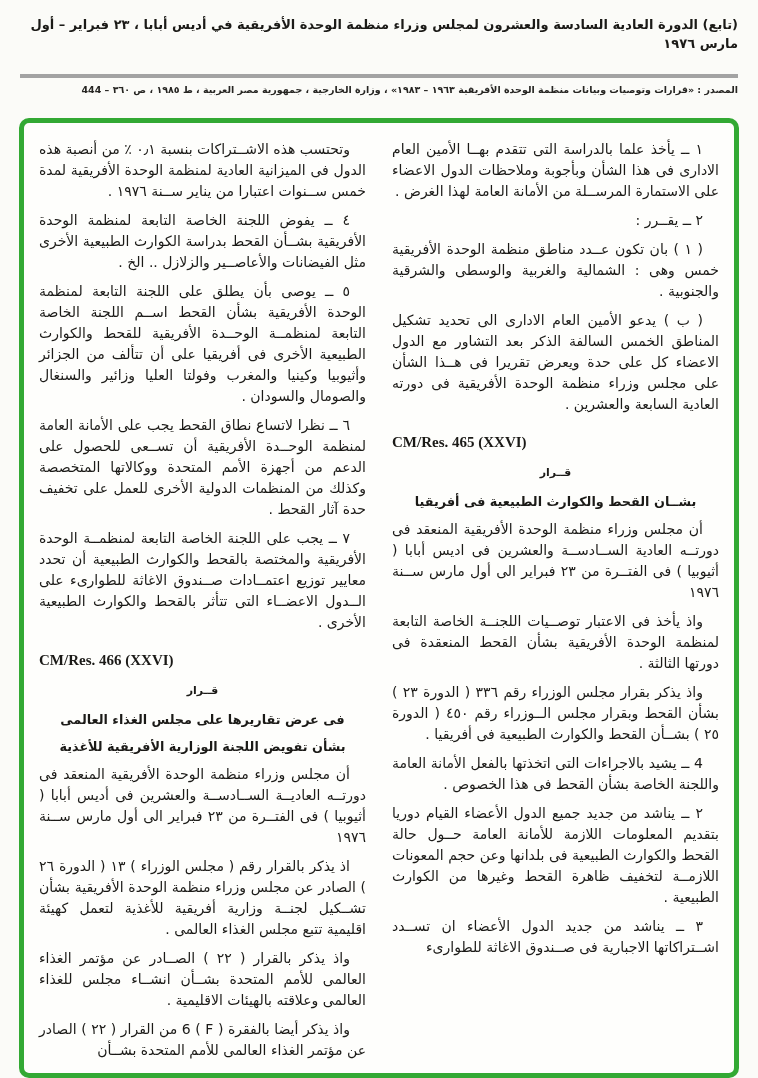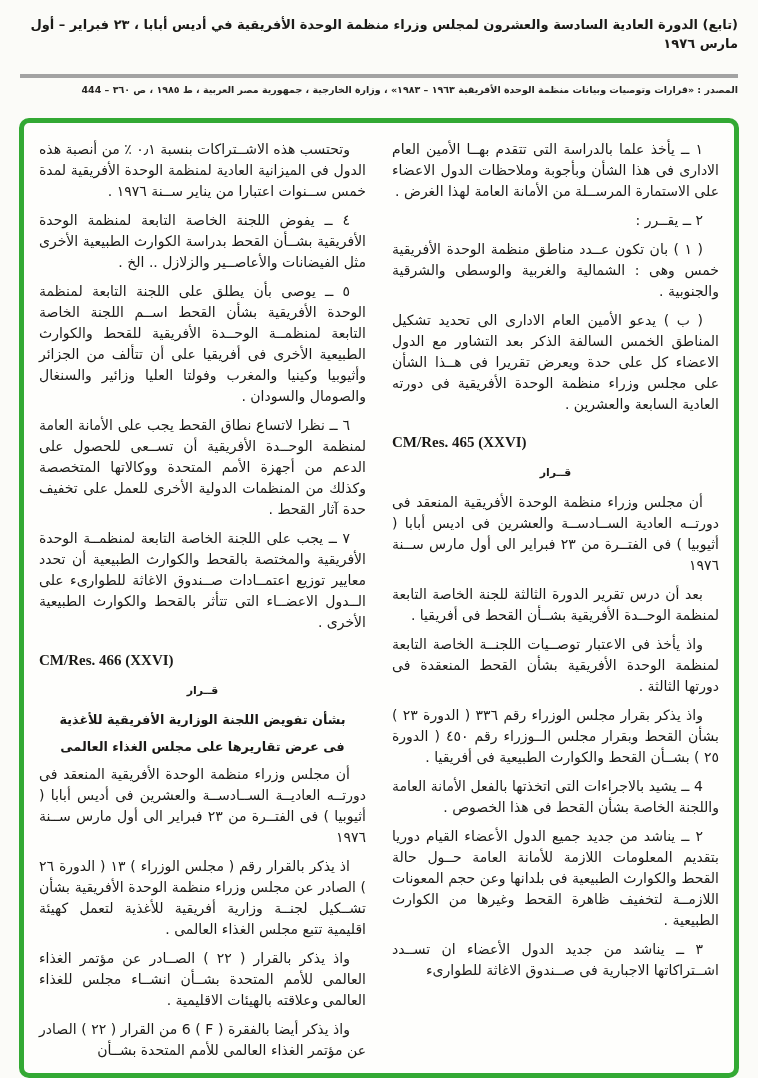--- a/index.html
+++ b/index.html
@@ -52,38 +52,38 @@
 </div>
 
 <div class="frame" style="border-color: rgb(51, 169, 52);">
   <div class="column">
       <p class="blk body">١ ــ يأخذ علما بالدراسة التى تتقدم بهــا الأمين العام الادارى فى هذا الشأن وبأجوبة وملاحظات الدول الاعضاء على الاستمارة المرســلة من الأمانة العامة لهذا الغرض .</p>
       <p class="blk body">٢ ــ يقــرر :</p>
       <p class="blk body">( ١ ) بان تكون عــدد مناطق منظمة الوحدة الأفريقية خمس وهى : الشمالية والغربية والوسطى والشرقية والجنوبية .</p>
       <p class="blk body">( ب ) يدعو الأمين العام الادارى الى تحديد تشكيل المناطق الخمس السالفة الذكر بعد التشاور مع الدول الاعضاء كل على حدة ويعرض تقريرا فى هــذا الشأن على مجلس وزراء منظمة الوحدة الأفريقية فى دورته العادية السابعة والعشرين .</p>
       <p class="blk res-num">CM/Res. 465 (XXVI)</p>
       <p class="blk h-main">قــرار</p>
+      <p class="blk h-sub">بشــان القحط والكوارث الطبيعية فى أفريقيا</p>
       <p class="blk body">أن مجلس وزراء منظمة الوحدة الأفريقية المنعقد فى دورتــه العادية الســادســة والعشرين فى اديس أبابا ( أثيوبيا ) فى الفتــرة من ٢٣ فبراير الى أول مارس ســنة ١٩٧٦</p>
-      <p class="blk body">بعد أن درس تقرير الدورة الثالثة للجنة الخاصة التابعة لمنظمة الوحــدة الأفريقية بشــأن القحط فى أفريقيا .</p>
       <p class="blk body">واذ يأخذ فى الاعتبار توصــيات اللجنــة الخاصة التابعة لمنظمة الوحدة الأفريقية بشأن القحط المنعقدة فى دورتها الثالثة .</p>
       <p class="blk body">واذ يذكر بقرار مجلس الوزراء رقم ٣٣٦ ( الدورة ٢٣ ) بشأن القحط وبقرار مجلس الــوزراء رقم ٤٥٠ ( الدورة ٢٥ ) بشــأن القحط والكوارث الطبيعية فى أفريقيا .</p>
       <p class="blk body">4 ــ يشيد بالاجراءات التى اتخذتها بالفعل الأمانة العامة واللجنة الخاصة بشأن القحط فى هذا الخصوص .</p>
       <p class="blk body">٢ ــ يناشد من جديد جميع الدول الأعضاء القيام دوريا بتقديم المعلومات اللازمة للأمانة العامة حــول حالة القحط والكوارث الطبيعية فى بلدانها وعن حجم المعونات اللازمــة لتخفيف ظاهرة القحط وغيرها من الكوارث الطبيعية .</p>
       <p class="blk body">٣ ــ يناشد من جديد الدول الأعضاء ان تســدد اشــتراكاتها الاجبارية فى صــندوق الاغاثة للطوارىء</p>
     </div>
   <div class="column">
       <p class="blk body">وتحتسب هذه الاشــتراكات بنسبة ٠٫١ ٪ من أنصبة هذه الدول فى الميزانية العادية لمنظمة الوحدة الأفريقية لمدة خمس ســنوات اعتبارا من يناير ســنة ١٩٧٦ .</p>
       <p class="blk body">٤ ــ يفوض اللجنة الخاصة التابعة لمنظمة الوحدة الأفريقية بشــأن القحط بدراسة الكوارث الطبيعية الأخرى مثل الفيضانات والأعاصــير والزلازل .. الخ .</p>
       <p class="blk body">٥ ــ يوصى بأن يطلق على اللجنة التابعة لمنظمة الوحدة الأفريقية بشأن القحط اســم اللجنة الخاصة التابعة لمنظمــة الوحــدة الأفريقية للقحط والكوارث الطبيعية الأخرى فى أفريقيا على أن تتألف من الجزائر وأثيوبيا وكينيا والمغرب وفولتا العليا وزائير والسنغال والصومال والسودان .</p>
       <p class="blk body">٦ ــ نظرا لاتساع نطاق القحط يجب على الأمانة العامة لمنظمة الوحــدة الأفريقية أن تســعى للحصول على الدعم من أجهزة الأمم المتحدة ووكالاتها المتخصصة وكذلك من المنظمات الدولية الأخرى للعمل على تخفيف حدة آثار القحط .</p>
       <p class="blk body">٧ ــ يجب على اللجنة الخاصة التابعة لمنظمــة الوحدة الأفريقية والمختصة بالقحط والكوارث الطبيعية أن تحدد معايير توزيع اعتمــادات صــندوق الاغاثة للطوارىء على الــدول الاعضــاء التى تتأثر بالقحط والكوارث الطبيعية الأخرى .</p>
       <p class="blk res-num">CM/Res. 466 (XXVI)</p>
       <p class="blk h-main">قــرار</p>
+      <p class="blk h-sub">فى عرض تقاريرها على مجلس الغذاء العالمى</p>
       <p class="blk h-sub">بشأن تفويض اللجنة الوزارية الأفريقية للأغذية</p>
-      <p class="blk h-sub">فى عرض تقاريرها على مجلس الغذاء العالمى</p>
       <p class="blk body">أن مجلس وزراء منظمة الوحدة الأفريقية المنعقد فى دورتــه العاديــة الســادســة والعشرين فى أديس أبابا ( أثيوبيا ) فى الفتــرة من ٢٣ فبراير الى أول مارس ســنة ١٩٧٦</p>
       <p class="blk body">اذ يذكر بالقرار رقم ( مجلس الوزراء ) ١٣ ( الدورة ٢٦ ) الصادر عن مجلس وزراء منظمة الوحدة الأفريقية بشأن تشــكيل لجنــة وزارية أفريقية للأغذية لتعمل كهيئة اقليمية تتبع مجلس الغذاء العالمى .</p>
       <p class="blk body">واذ يذكر بالقرار ( ٢٢ ) الصــادر عن مؤتمر الغذاء العالمى للأمم المتحدة بشــأن انشــاء مجلس للغذاء العالمى وعلاقته بالهيئات الاقليمية .</p>
       <p class="blk body">واذ يذكر أيضا بالفقرة ( F ) 6 من القرار ( ٢٢ ) الصادر عن مؤتمر الغذاء العالمى للأمم المتحدة بشــأن</p>
     </div>
 </div>
 
 <div class="page-footer">
   <span>٩</span>
 </div>

